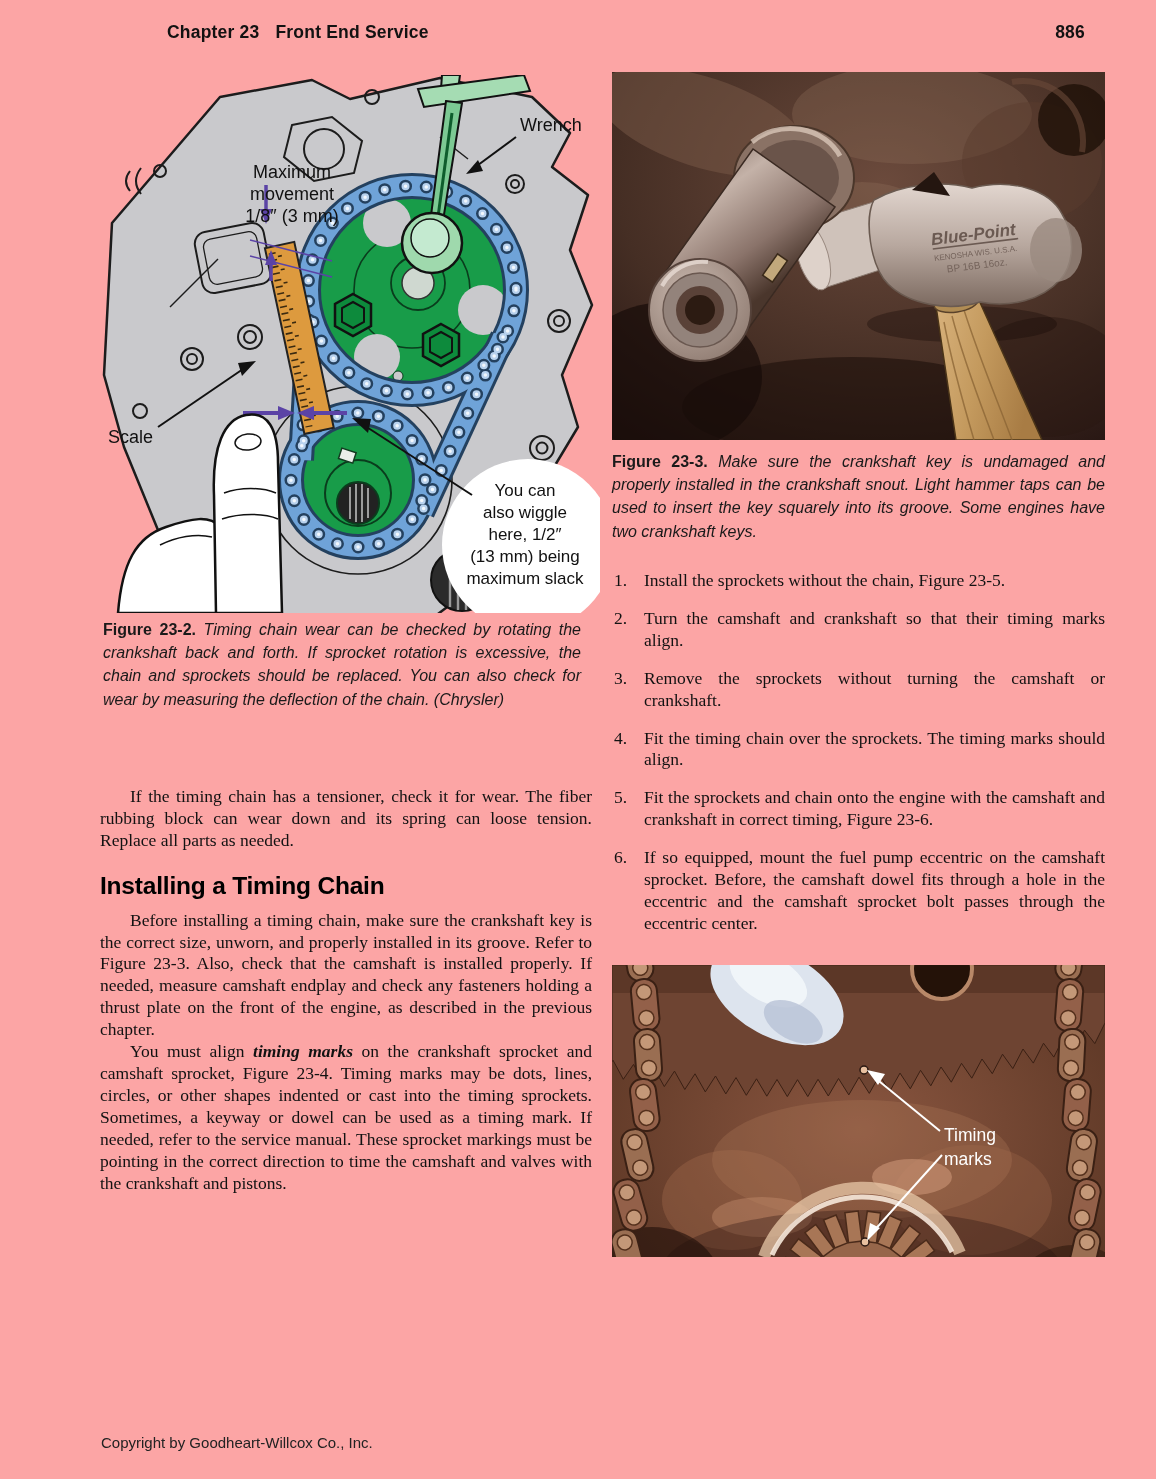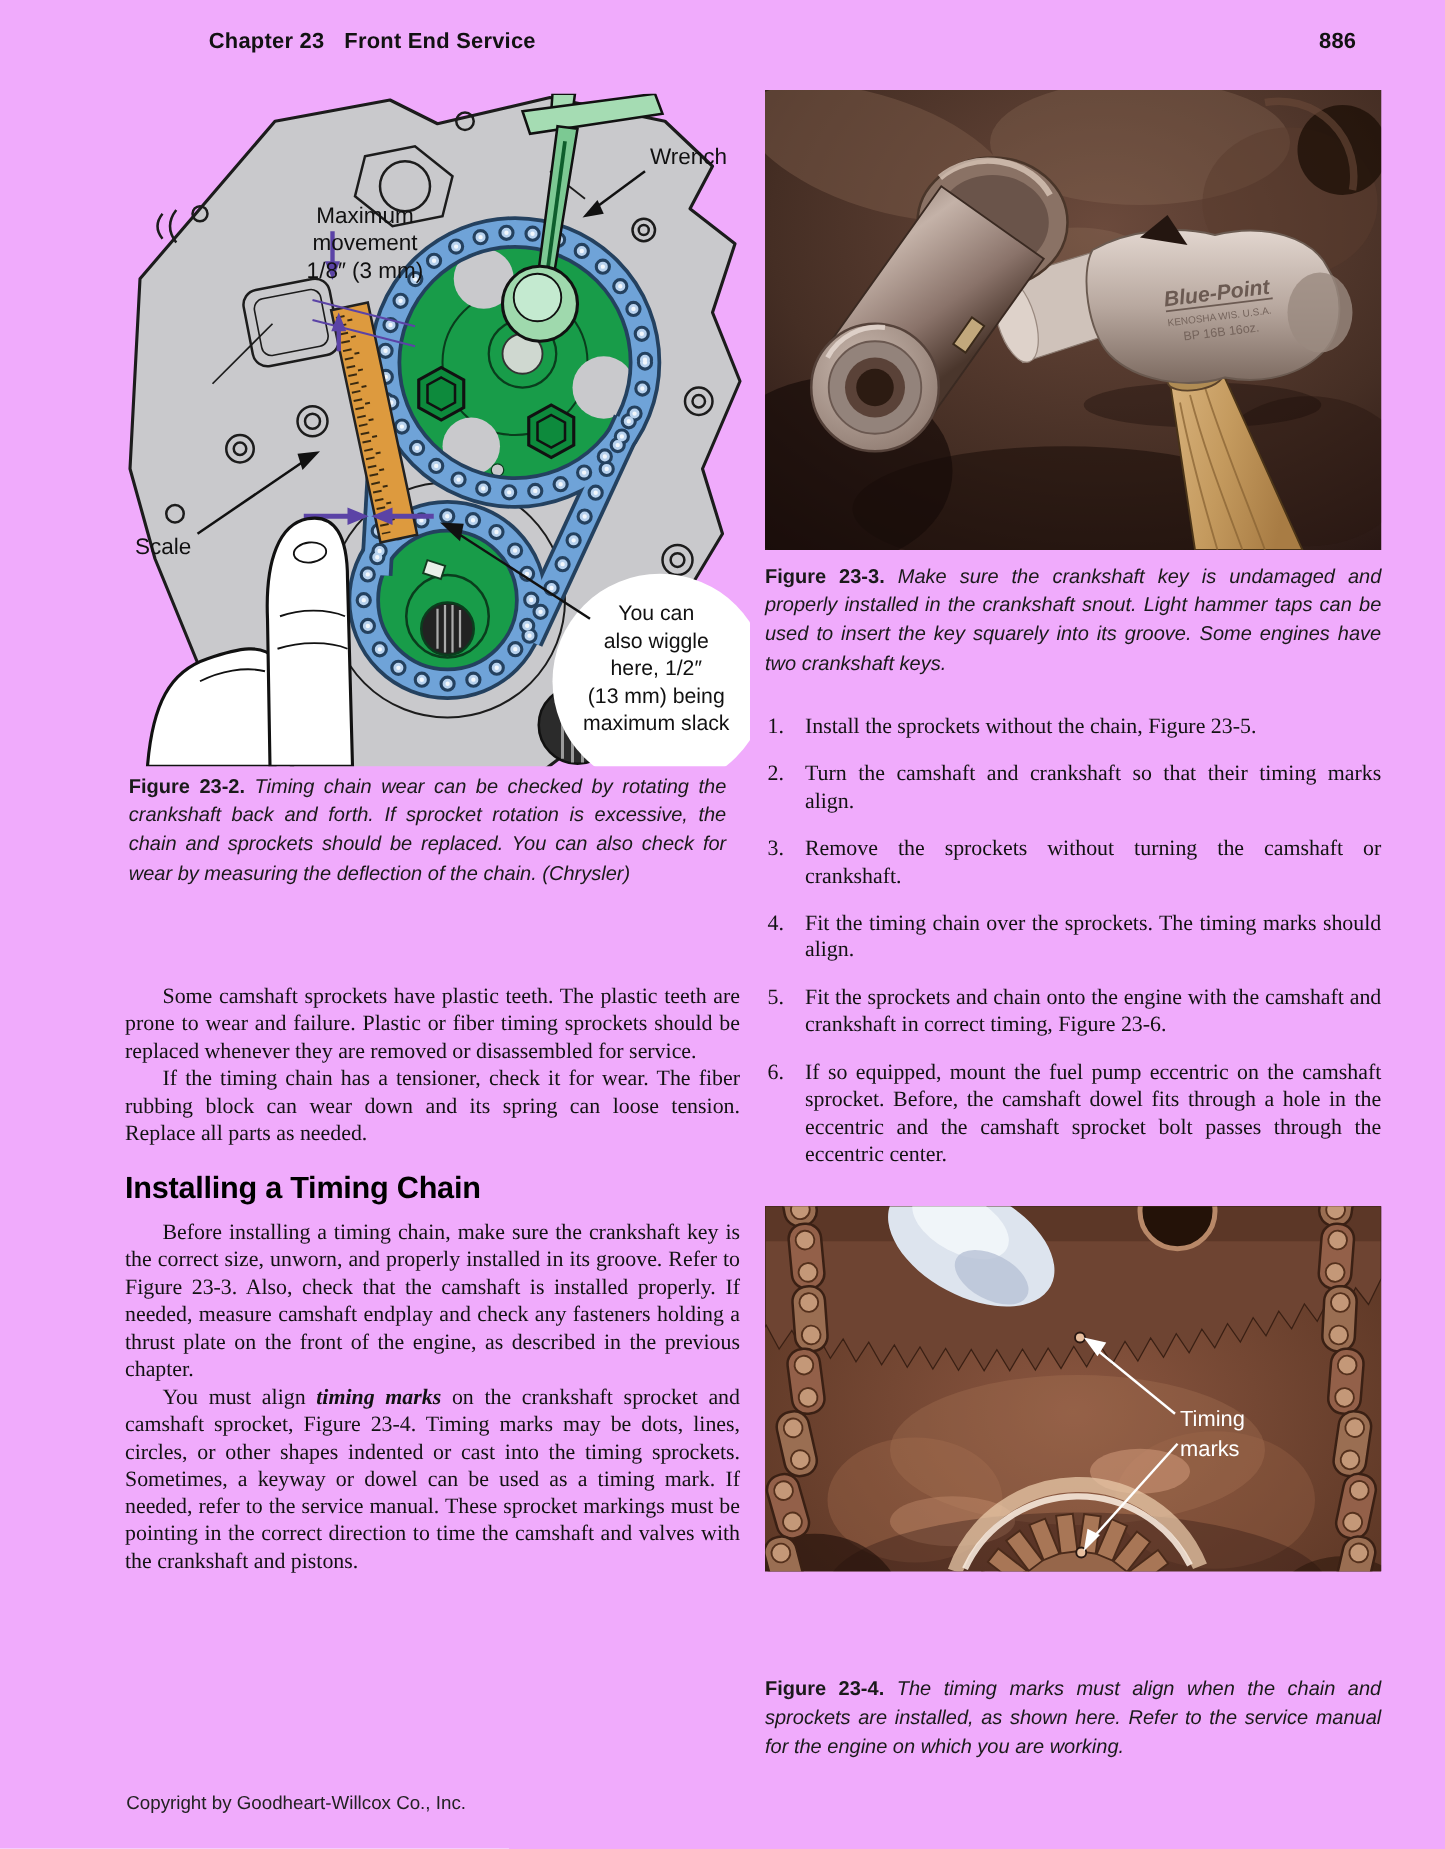--- a/index.html
+++ b/index.html
@@ -1,16 +1,16 @@
 <!DOCTYPE html>
 <html><head>
 <meta charset="utf-8">
 <style>
   html,body{margin:0;padding:0;background:#fff;}
-  .page{position:relative;width:1156px;height:1479px;background:#f0abfc;
+  .page{position:relative;width:1156px;height:1479px;background:#fca5a5;
         font-family:"Liberation Sans",sans-serif;color:#121212;overflow:hidden;}
   .hdr{position:absolute;top:22px;font-weight:bold;font-size:17.5px;letter-spacing:.2px;}
   .hdr-left{left:167px;}
   .hdr-gap{display:inline-block;width:16px;}
   .hdr-page{left:985px;width:100px;text-align:right;}
   .art{position:absolute;left:100px;top:75px;width:500px;height:538px;}
   .photo{position:absolute;left:612px;overflow:hidden;background:#3a241c;}
   .photo1{top:72px;width:493px;height:368px;}
   .photo2{top:965px;width:493px;height:292px;}
   .caption{position:absolute;font-size:16px;line-height:23.2px;text-align:justify;color:#1a1a1a;}
@@ -488,26 +488,22 @@
       <line x1="328" y1="166" x2="262" y2="112" stroke="#fff" stroke-width="2"></line>
       <path d="M266,120 L255,105 L273,109 Z" fill="#fff"></path>
       <line x1="330" y1="190" x2="260" y2="268" stroke="#fff" stroke-width="2"></line>
       <path d="M268,263 L255,276 L258,258 Z" fill="#fff"></path>
       <text x="332" y="176" font-size="17.5" fill="#ffffff">Timing</text>
       <text x="332" y="200" font-size="17.5" fill="#ffffff">marks</text>
     </g>
   </svg>
   </div>
 
-  <div class="caption cap4">
-    <span class="cap-tag">Figure 23-4.</span><span class="cap-body"> The timing marks must align when the chain and sprockets are installed, as shown here. Refer to the service manual for the engine on which you are working.</span>
-  </div>
 
   <div class="body-text">
-    <p>Some camshaft sprockets have plastic teeth. The plastic teeth are prone to wear and failure. Plastic or fiber timing sprockets should be replaced whenever they are removed or disassembled for service.</p>
     <p>If the timing chain has a tensioner, check it for wear. The fiber rubbing block can wear down and its spring can loose tension. Replace all parts as needed.</p>
     <h2>Installing a Timing Chain</h2>
     <p><span>Before installing a timing chain, make sure the crankshaft key is the correct size, unworn, and properly installed in its groove. Refer to </span><span class="rt-b">Figure 23-3.</span><span> Also, check that the camshaft is installed properly. If needed, measure camshaft endplay and check any fasteners holding a thrust plate on the front of the engine, as described in the previous chapter.</span></p>
     <p><span>You must align </span><span class="rt-bi">timing marks</span><span> on the crankshaft sprocket and camshaft sprocket, </span><span class="rt-b">Figure 23-4.</span><span> Timing marks may be dots, lines, circles, or other shapes indented or cast into the timing sprockets. Sometimes, a keyway or dowel can be used as a timing mark. If needed, refer to the service manual. These sprocket markings must be pointing in the correct direction to time the camshaft and valves with the crankshaft and pistons.</span></p>
   </div>
 
   <div class="footer">Copyright by Goodheart-Willcox Co., Inc.</div>
 
 </div>
 

